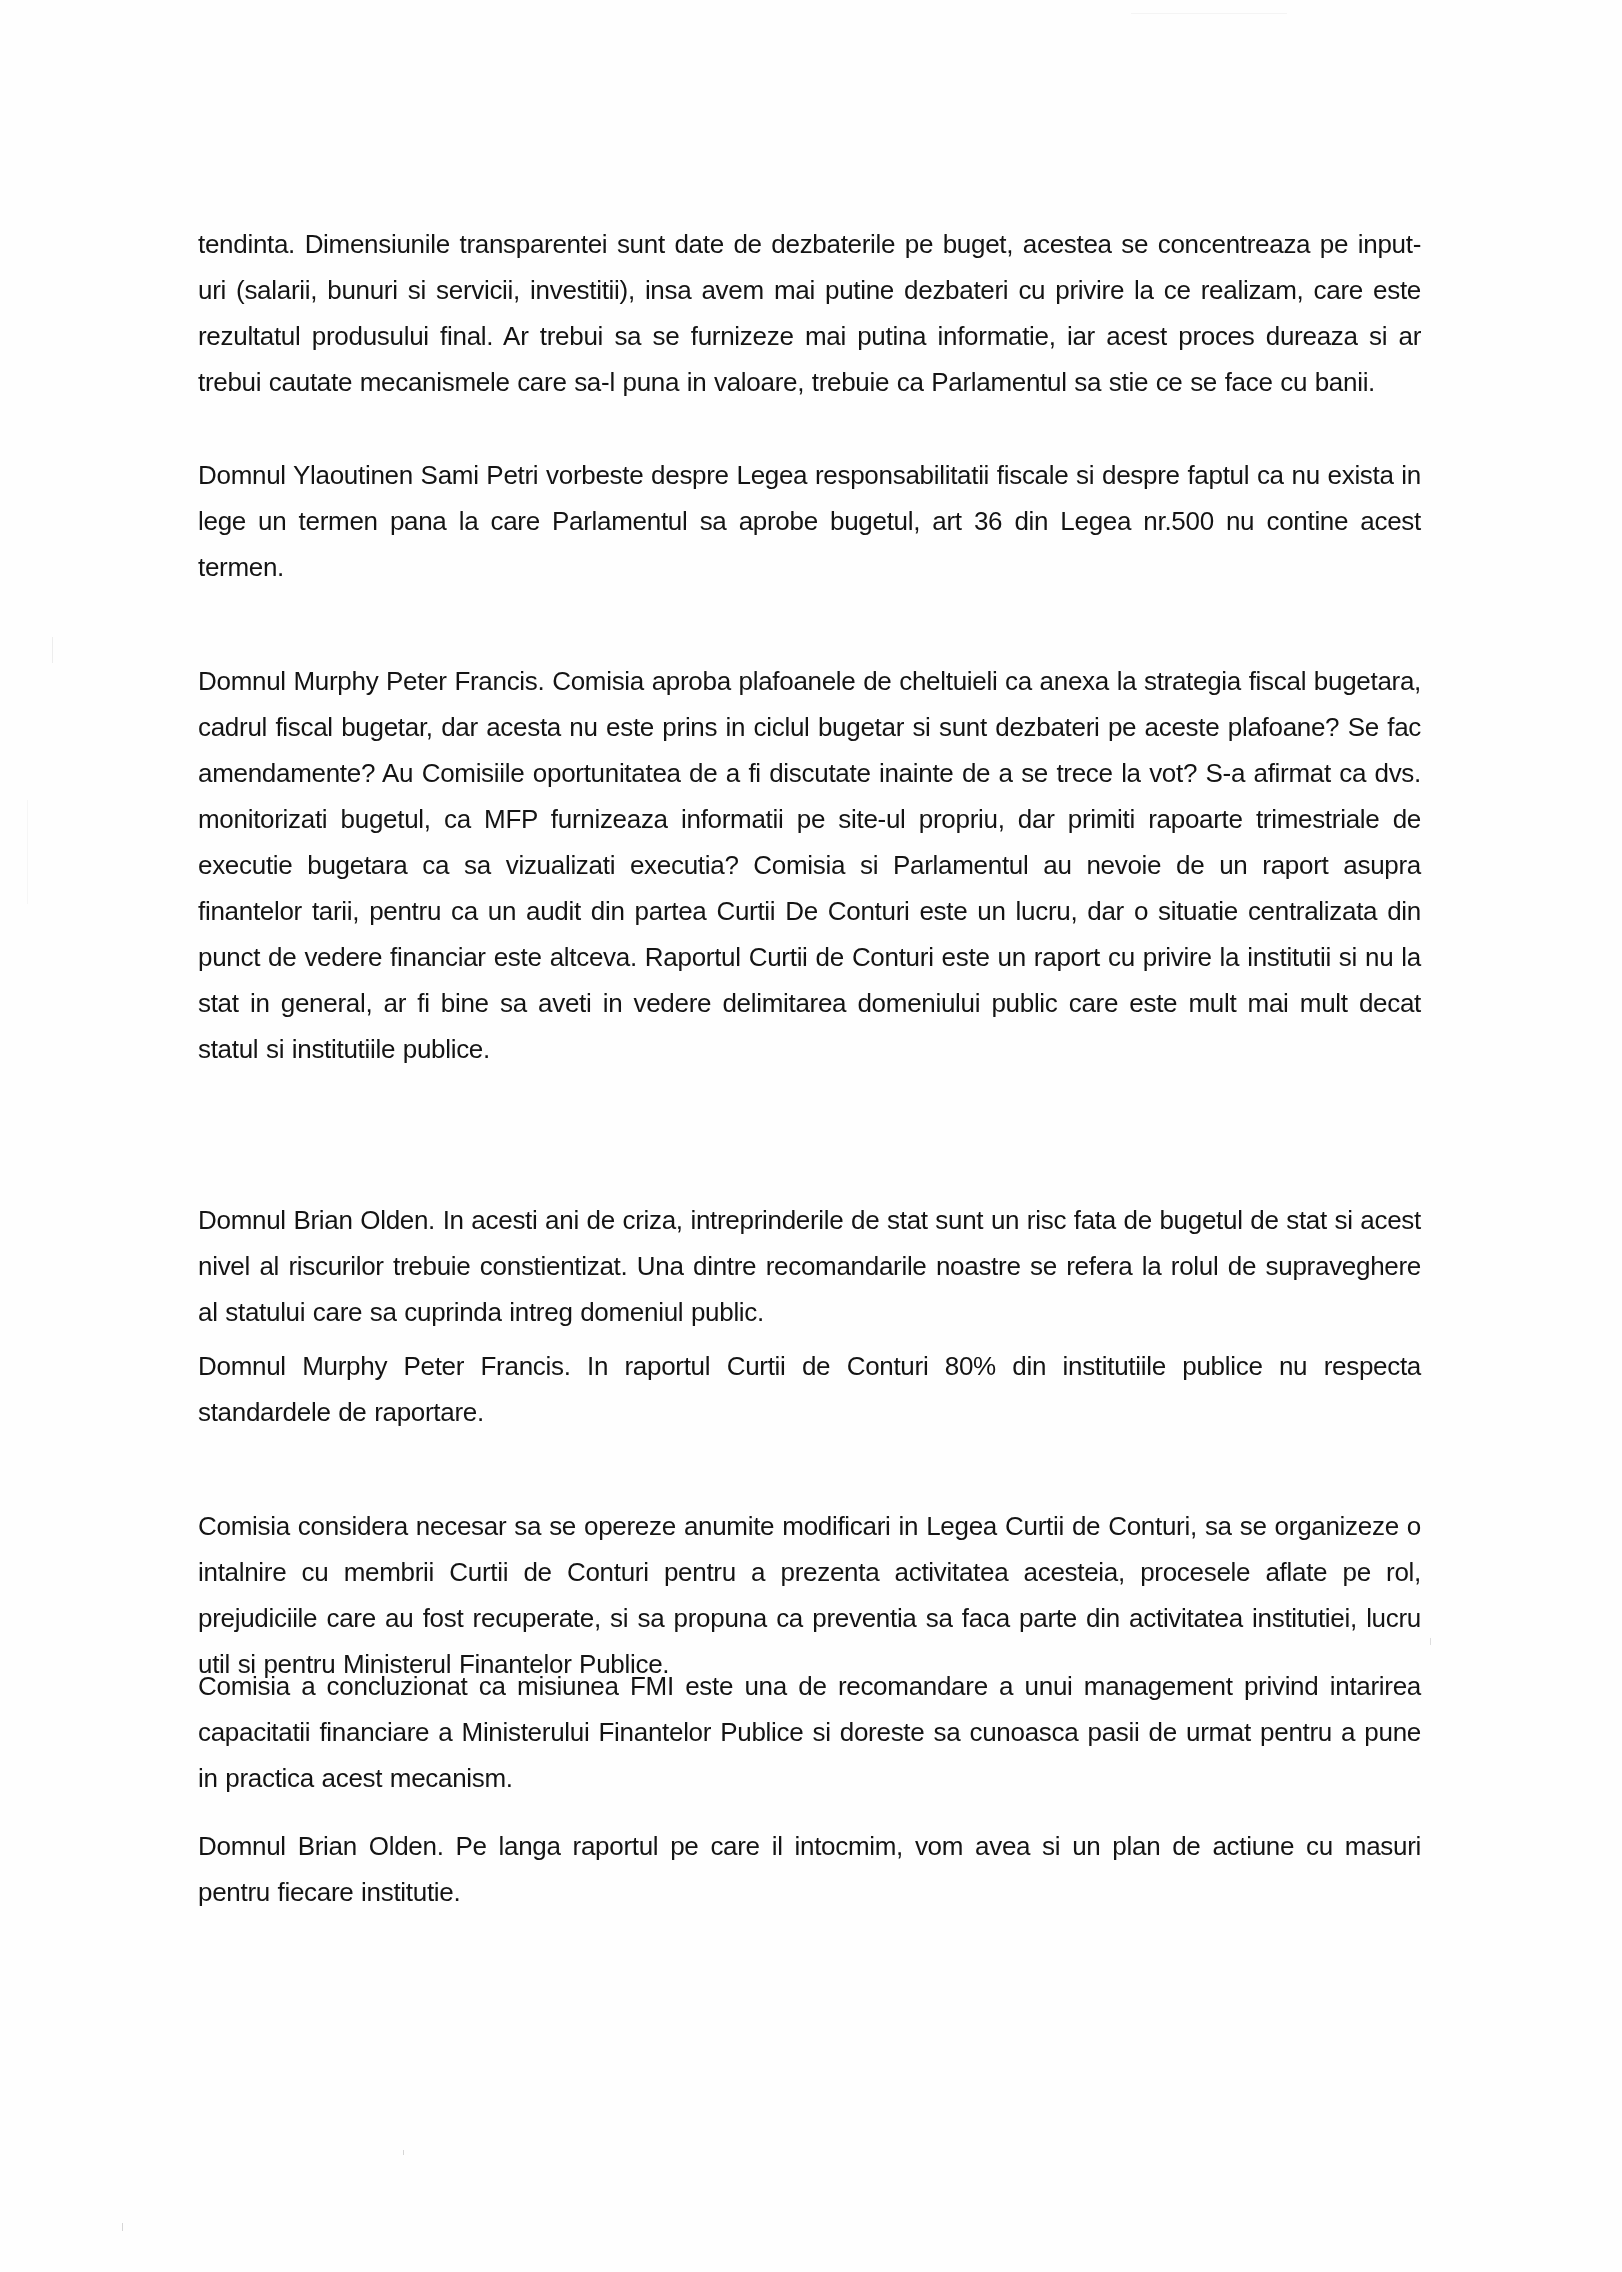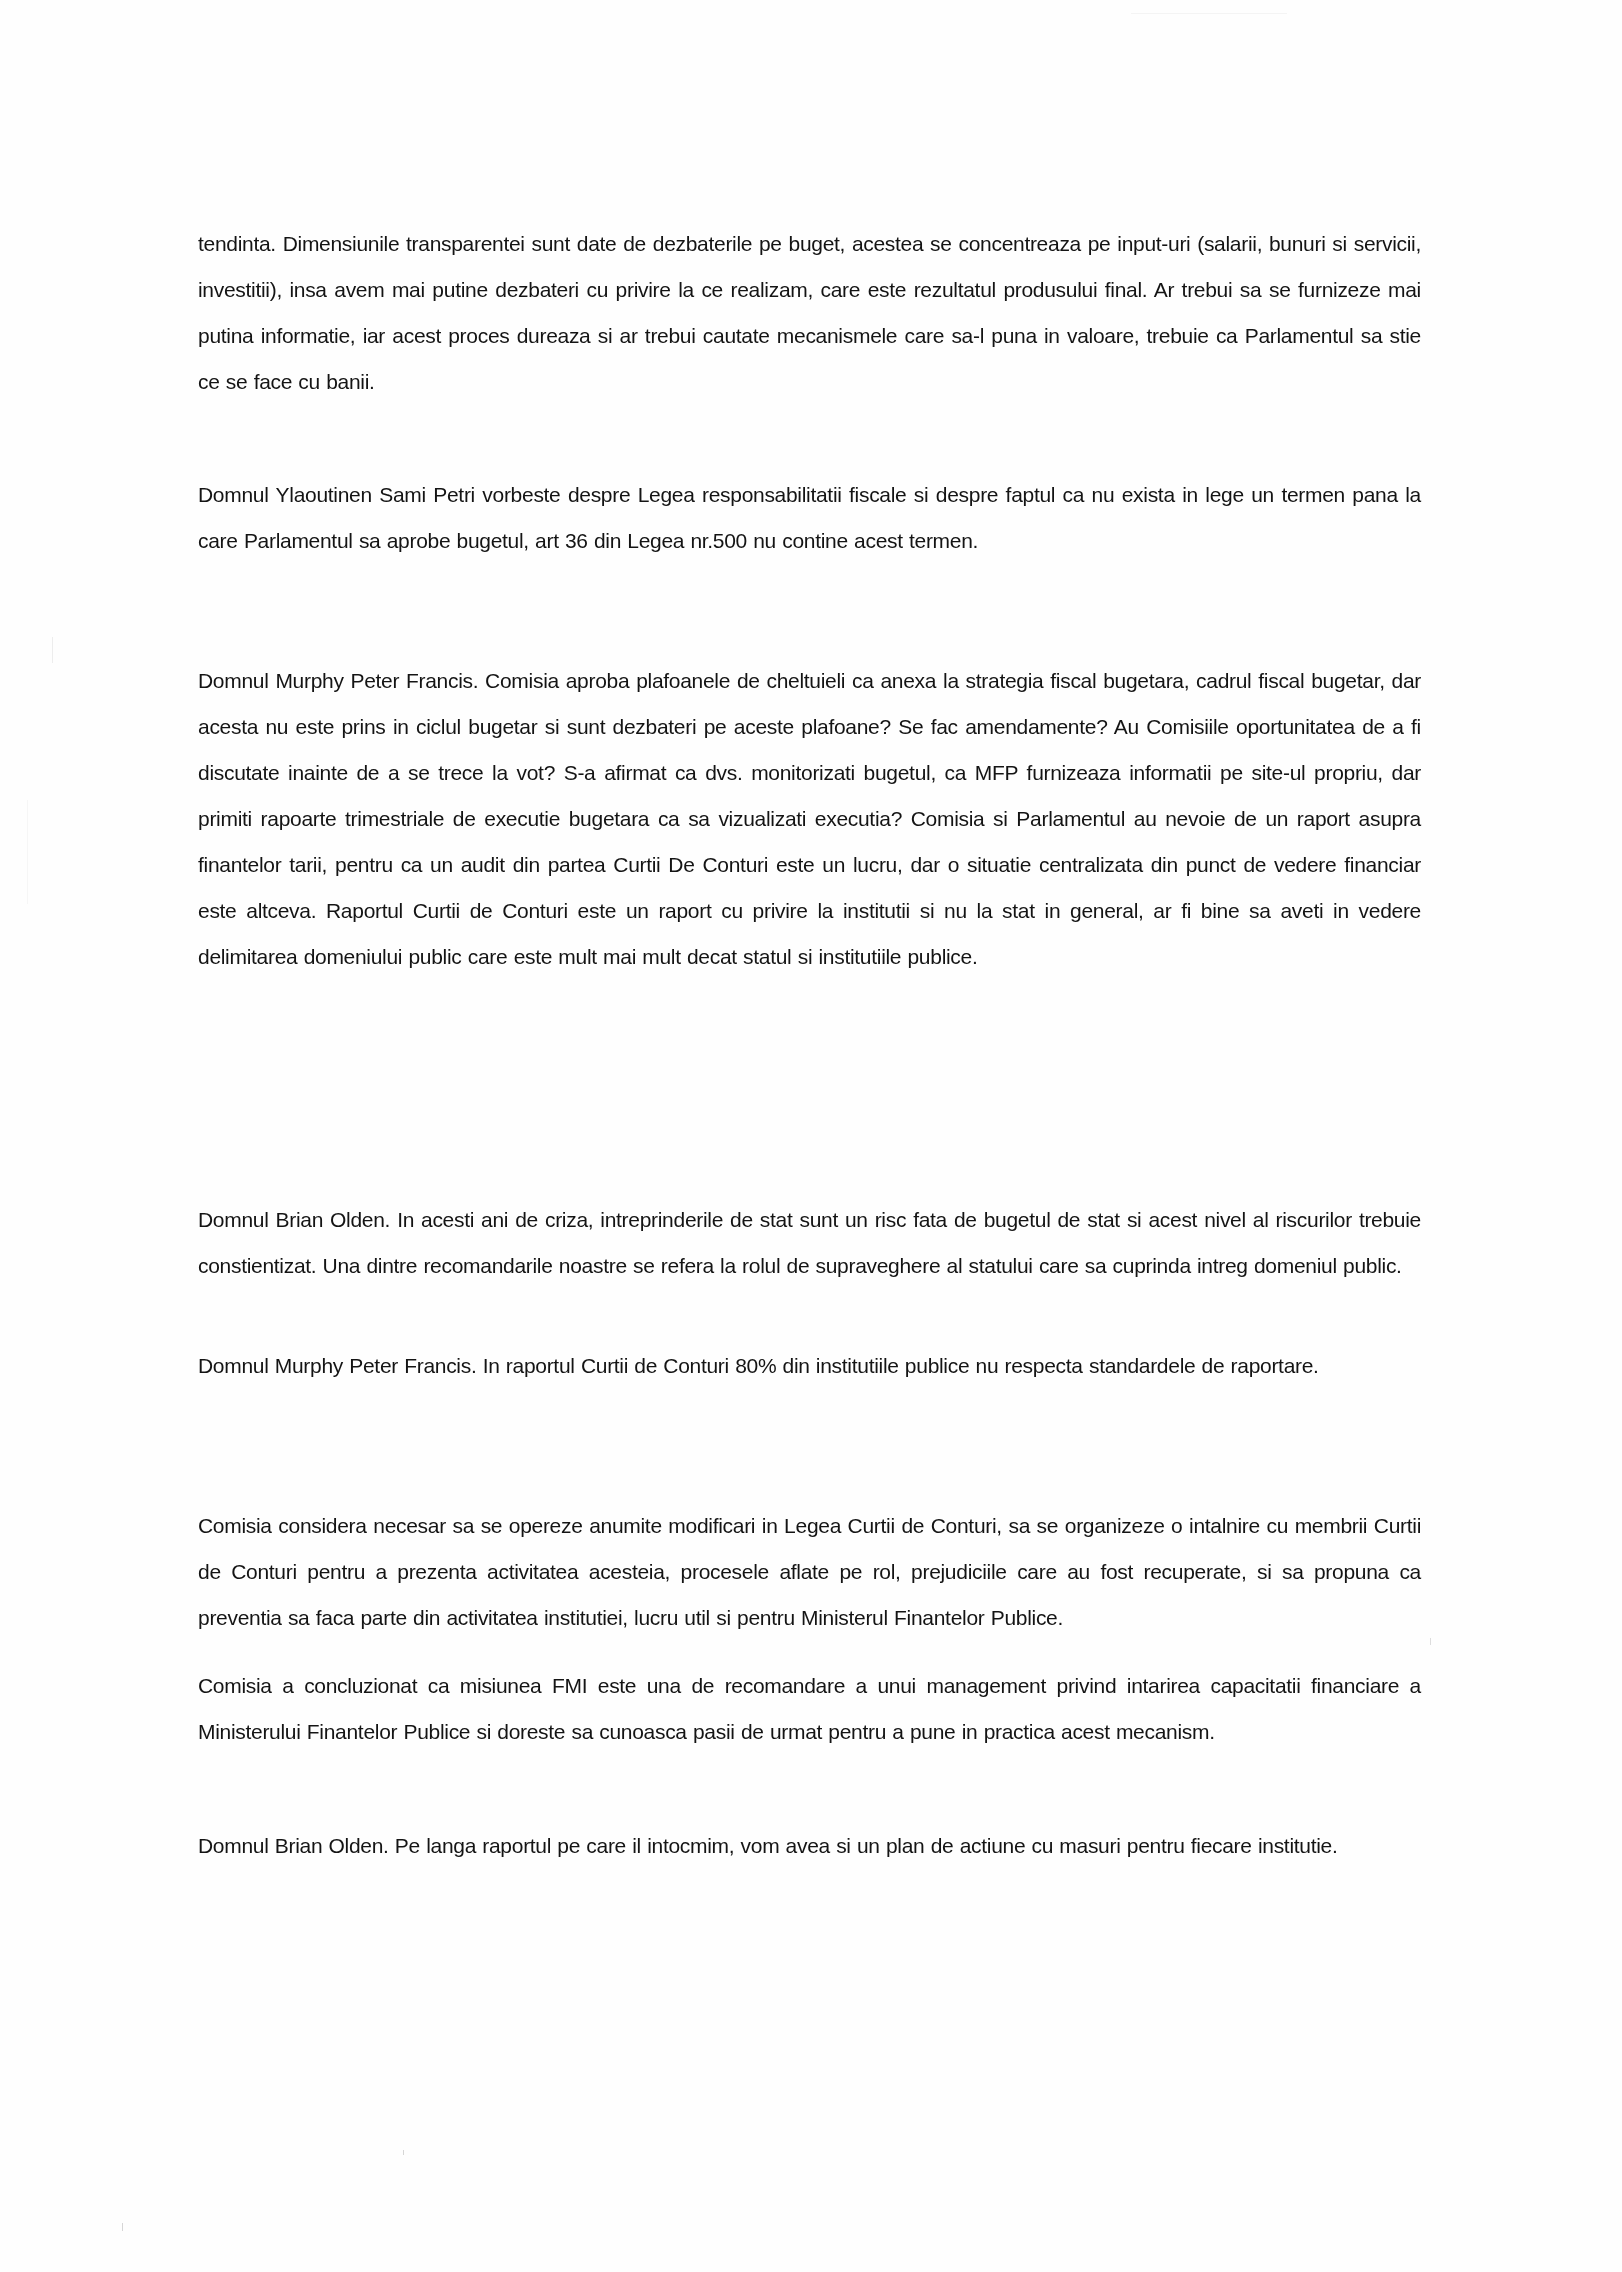--- a/index.html
+++ b/index.html
@@ -6,37 +6,37 @@
   body { width: 1623px; height: 2273px; position: relative; overflow: hidden; }
   .page {
     position: absolute; left: 0; top: 0; width: 1623px; height: 2273px; background: #fefefe;
   }
   .para {
     position: absolute;
     left: 198px;
     width: 1223px;
     margin: 0;
     font-family: "Liberation Sans", sans-serif;
-    font-size: 21px;
+    font-size: 26px;
     line-height: 46px;
     color: #141414;
     letter-spacing: -0.3px;
     word-spacing: 0.7px;
   }
   .justify { text-align: justify; text-align-last: left; }
   .speck { position: absolute; background: #bbb; }
 </style>
 </head>
 <body>
 
 <div class="page">
 
   <p class="para justify" style="top:221px;">tendinta. Dimensiunile transparentei sunt date de dezbaterile pe buget, acestea se concentreaza pe input-uri (salarii, bunuri si servicii, investitii), insa avem mai putine dezbateri cu privire la ce realizam, care este rezultatul produsului final. Ar trebui sa se furnizeze mai putina informatie, iar acest proces dureaza si ar trebui cautate mecanismele care sa-l puna in valoare, trebuie ca Parlamentul sa stie ce se face cu banii.</p>
 
-  <p class="para justify" style="top:472px;">Domnul Ylaoutinen Sami Petri vorbeste despre Legea responsabilitatii fiscale si despre faptul ca nu exista in lege un termen pana la care Parlamentul sa aprobe bugetul, art 36 din Legea nr.500 nu contine acest termen.</p>
+  <p class="para justify" style="top:452px;">Domnul Ylaoutinen Sami Petri vorbeste despre Legea responsabilitatii fiscale si despre faptul ca nu exista in lege un termen pana la care Parlamentul sa aprobe bugetul, art 36 din Legea nr.500 nu contine acest termen.</p>
 
   <p class="para justify" style="top:658px;">Domnul Murphy Peter Francis.  Comisia aproba plafoanele de cheltuieli ca anexa la strategia fiscal bugetara, cadrul fiscal bugetar, dar acesta nu este prins in ciclul bugetar si sunt dezbateri pe aceste plafoane? Se fac amendamente? Au Comisiile oportunitatea de a fi discutate inainte de a se trece la vot? S-a afirmat ca dvs. monitorizati bugetul, ca MFP furnizeaza informatii pe site-ul propriu, dar primiti rapoarte trimestriale de executie bugetara ca sa vizualizati executia?  Comisia si Parlamentul au nevoie de un raport asupra finantelor tarii, pentru ca un audit din partea Curtii De Conturi este un lucru, dar o situatie centralizata din punct de vedere financiar este altceva. Raportul Curtii de Conturi este un raport cu privire la institutii si nu la stat in general, ar fi bine sa aveti in vedere delimitarea domeniului public care este mult mai mult decat statul si institutiile publice.</p>
 
   <p class="para justify" style="top:1197px;">Domnul Brian Olden. In acesti ani de criza, intreprinderile de stat sunt un risc fata de bugetul de stat si acest nivel al riscurilor trebuie constientizat. Una dintre recomandarile noastre se refera la rolul de supraveghere al statului care sa cuprinda intreg domeniul public.</p>
 
   <p class="para justify" style="top:1343px;">Domnul Murphy Peter Francis. In raportul Curtii de Conturi 80% din institutiile publice nu respecta standardele de raportare.</p>
 
   <p class="para justify" style="top:1503px;">Comisia considera necesar sa se opereze anumite modificari in Legea Curtii de Conturi, sa se organizeze o intalnire cu membrii Curtii de Conturi pentru a prezenta activitatea acesteia, procesele aflate pe rol, prejudiciile care au fost recuperate, si sa propuna ca preventia sa faca parte din activitatea institutiei, lucru util si pentru Ministerul Finantelor Publice.</p>
 
   <p class="para justify" style="top:1823px;">Domnul Brian Olden. Pe langa raportul pe care il intocmim, vom avea si un plan de actiune cu masuri pentru fiecare institutie.</p>

